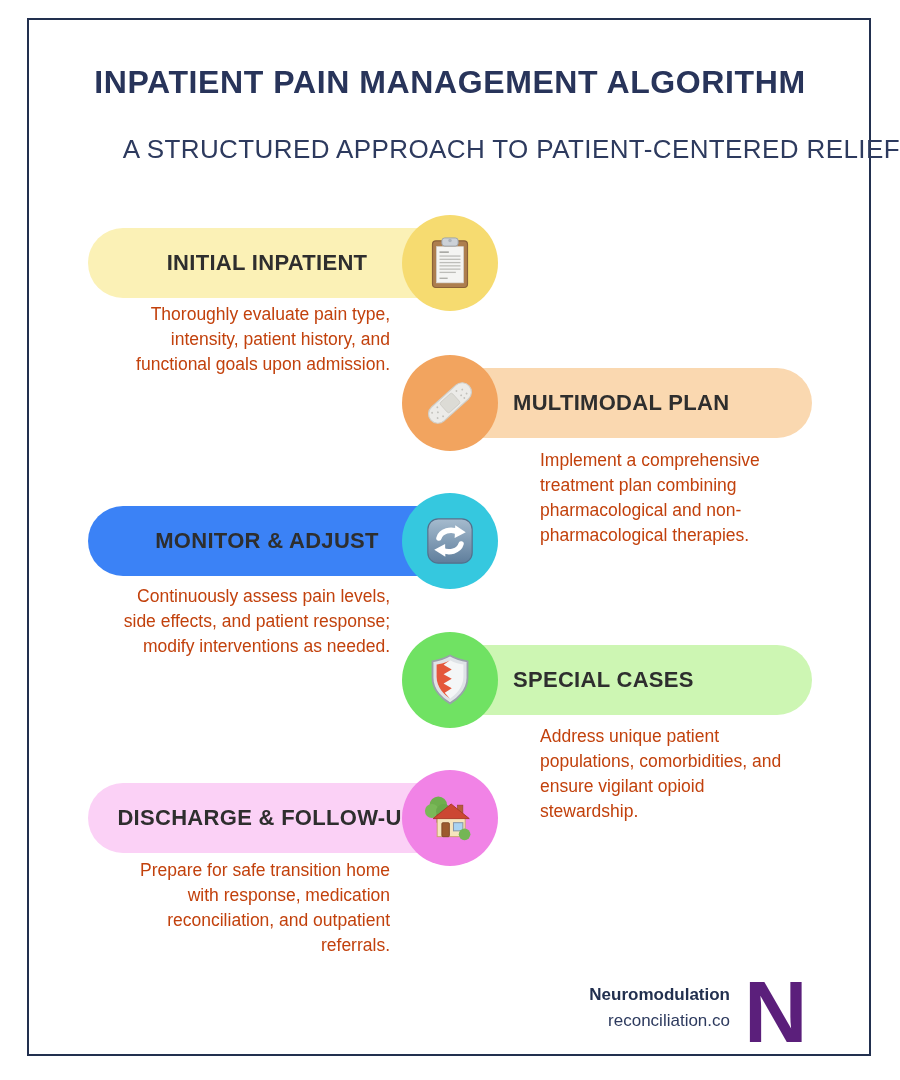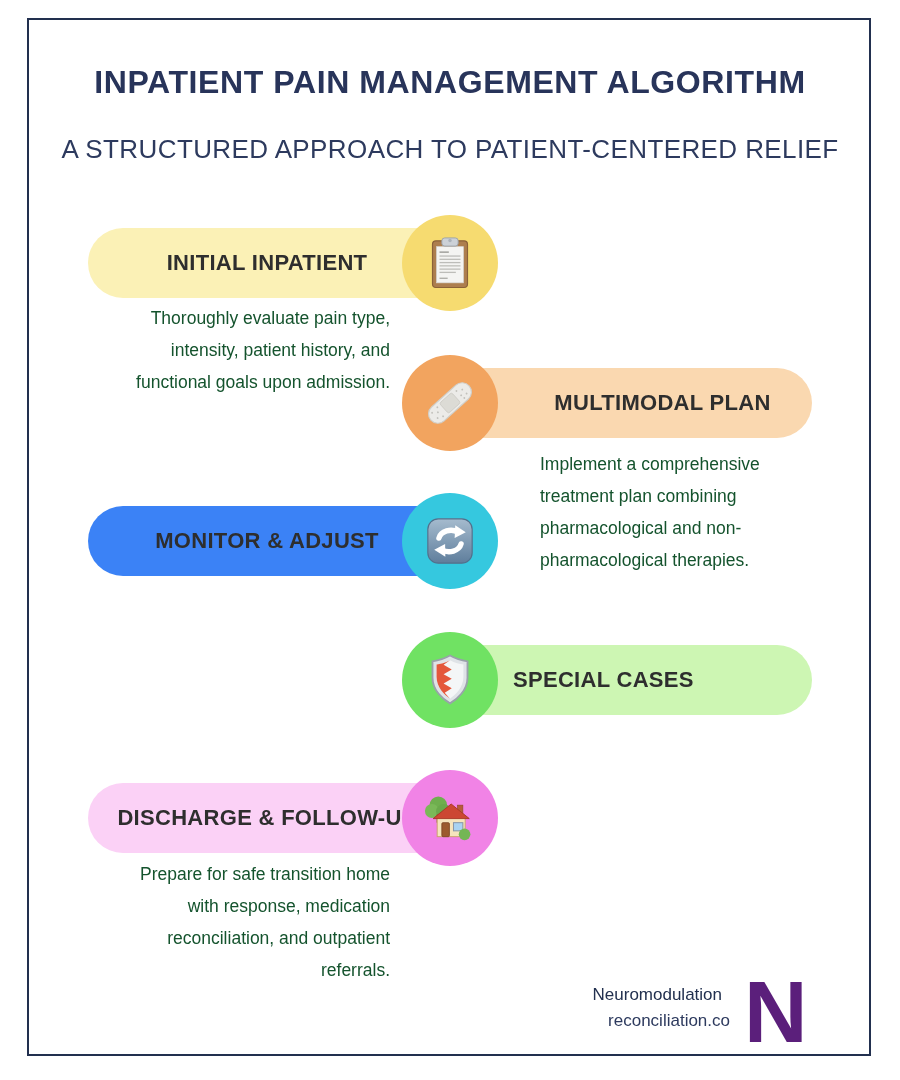--- a/index.html
+++ b/index.html
@@ -9,45 +9,45 @@
   }
   .frame {
     position:absolute; left:27px; top:18px; width:844px; height:1038px;
     border:2px solid #22304F; box-sizing:border-box;
   }
   .title {
     position:absolute; left:0; right:0; top:64px; text-align:center;
     font-size:32px; font-weight:700; letter-spacing:0.6px; color:#28345A;
   }
   .subtitle {
-    position:absolute; left:0; right:0; top:134px; text-align:center;
+    position:absolute; left:0; right:0; top:134px; text-align:right;
     font-size:26px; font-weight:400; letter-spacing:0.4px; color:#2D3A5E;
   }
   .pill {
     position:absolute; height:70px; border-radius:35px; z-index:1;
   }
   .pill-label {
     font-size:22px; font-weight:700; letter-spacing:0.3px; color:#2E2E2E;
     line-height:70px; white-space:nowrap;
   }
   .pill-left  { left:88px;  width:372px; text-align:center; padding-right:14px; box-sizing:border-box; }
   .pill-right { left:450px; width:362px; text-align:left;  padding-left:63px;  box-sizing:border-box; }
   .circle {
     position:absolute; left:402px; width:96px; height:96px; border-radius:50%;
     z-index:2; display:flex; align-items:center; justify-content:center;
   }
   .circle svg { width:56px; height:56px; display:block; }
   .desc {
-    position:absolute; font-size:17.5px; line-height:32px; color:#14532d;
+    position:absolute; font-size:17.5px; line-height:25px; color:#c2410c;
     white-space:pre-line; z-index:1;
   }
   .desc-left  { left:95px;  width:295px; text-align:right; }
   .desc-right { left:540px; width:310px; text-align:left; }
   .brand-name {
-    position:absolute; right:178px; top:985px; font-size:17px; font-weight:400;
+    position:absolute; right:170px; top:985px; font-size:17px; font-weight:700;
     color:#22304F; text-align:right;
   }
   .brand-site {
     position:absolute; right:170px; top:1011px; font-size:17px; font-weight:400;
     color:#2D3A5E; text-align:right;
   }
   .brand-logo {
     position:absolute; left:744px; top:968px; font-size:88px; line-height:88px;
     font-weight:700; font-family:"Liberation Sans", sans-serif;
   }
@@ -76,21 +76,21 @@
       <rect x="15" y="31.5" width="14" height="1.1" fill="#bdbdb9"></rect>
       <rect x="15" y="36.5" width="7" height="1.2" fill="#b0b0ac"></rect>
       <rect x="17" y="2.5" width="14" height="7" rx="2.5" fill="#ccd1d7" stroke="#9aa1a9" stroke-width="0.8"></rect>
       <circle cx="24" cy="4.8" r="1.5" fill="#aab2bb"></circle>
     </svg>
   </div>
   <div class="desc desc-left" style="top:302px">Thoroughly evaluate pain type,
 intensity, patient history, and
 functional goals upon admission.</div>
 
-  <div class="pill pill-right pill-label" style="top: 368px; background-color: rgb(250, 216, 176); text-align: center;">MULTIMODAL PLAN</div>
+  <div class="pill pill-right pill-label" style="top: 368px; background-color: rgb(250, 216, 176);">MULTIMODAL PLAN</div>
   <div class="circle" style="top: 355px; background-color: rgb(242, 164, 95);">
     <svg viewBox="0 0 48 48">
       <g transform="rotate(-42 24 24)">
         <rect x="2" y="16" width="44" height="16" rx="8" fill="#ecebe8" stroke="#d0cfca" stroke-width="1"></rect>
         <rect x="17" y="18.2" width="14" height="11.6" rx="1.8" fill="#dcdbd5" stroke="#c8c7c1" stroke-width="0.6"></rect>
         <g fill="#c2c1bc">
           <circle cx="7" cy="20" r="0.8"></circle>
             <circle cx="11" cy="23" r="0.8"></circle>
             <circle cx="7.5" cy="26.5" r="0.8"></circle>
           <circle cx="12" cy="28.5" r="0.8"></circle>
@@ -118,29 +118,36 @@
           <stop offset="1" stop-color="#5f7e9c"></stop>
         </linearGradient>
       </defs>
       <rect x="5" y="5" width="38" height="38" rx="9" fill="url(#steelGrad)" stroke="#53708c" stroke-width="1"></rect>
       <path d="M14.5 21.5 A 10.5 8.5 0 0 1 31 16.5" stroke="#ffffff" stroke-width="4.6" fill="none" stroke-linecap="round"></path>
       <polygon points="28.5,10.5 37.5,16.5 28,21.5" fill="#ffffff"></polygon>
       <path d="M33.5 26.5 A 10.5 8.5 0 0 1 17 31.5" stroke="#ffffff" stroke-width="4.6" fill="none" stroke-linecap="round"></path>
       <polygon points="19.8,26.5 10.5,31.5 20,37.5" fill="#ffffff"></polygon>
     </svg>
   </div>
+  <div class="desc desc-left" style="top:584px">Continuously assess pain levels,
+side effects, and patient response;
+modify interventions as needed.</div>
 
   <div class="pill pill-right pill-label" style="top: 645px; background-color: rgb(205, 246, 179);">SPECIAL CASES</div>
   <div class="circle" style="top: 632px; background-color: rgb(112, 226, 99);">
     <svg viewBox="0 0 48 48">
       <path d="M24 3 C29 5.8 35 7.4 39 8 L39 22 C39 33 30 40.5 24 44 C18 40.5 9 33 9 22 L9 8 C13 7.4 19 5.8 24 3 Z" fill="#dfe3e7" stroke="#99a1aa" stroke-width="1.6"></path>
       <path d="M24 7 C28 9.2 32.5 10.3 35.5 10.8 L35.5 21.5 C35.5 30.5 28.5 37 24 40 C19.5 37 12.5 30.5 12.5 21.5 L12.5 10.8 C15.5 10.3 20 9.2 24 7 Z" fill="#f4f6f7"></path>
       <path d="M24 7 C20 9.2 15.5 10.3 12.5 10.8 L12.5 21.5 C12.5 30.5 19.5 37 24 40 L19.5 35 L25.5 31 L18.5 27 L25.5 23 L18.5 19 L25.5 15 L18.5 11 Z" fill="#e4573b"></path>
     </svg>
   </div>
+  <div class="desc desc-right" style="top:724px">Address unique patient
+populations, comorbidities, and
+ensure vigilant opioid
+stewardship.</div>
 
   <div class="pill pill-left pill-label" style="top: 783px; background-color: rgb(251, 209, 246);">DISCHARGE &amp; FOLLOW-UP</div>
   <div class="circle" style="top: 770px; background-color: rgb(241, 131, 230);">
     <svg viewBox="0 0 48 48">
       <circle cx="14" cy="13" r="7.5" fill="#6fae4e"></circle>
       <circle cx="8.5" cy="18" r="6" fill="#7ab858"></circle>
       <circle cx="18.5" cy="18.5" r="6.5" fill="#6aa84b"></circle>
       <rect x="12.5" y="21" width="3" height="7" fill="#8a5a33"></rect>
       <rect x="30.5" y="13" width="4.5" height="8" fill="#b85c38" stroke="#96482b" stroke-width="0.6"></rect>
       <rect x="13" y="23" width="24" height="17" fill="#f6e5bd" stroke="#caa36a" stroke-width="0.8"></rect>

